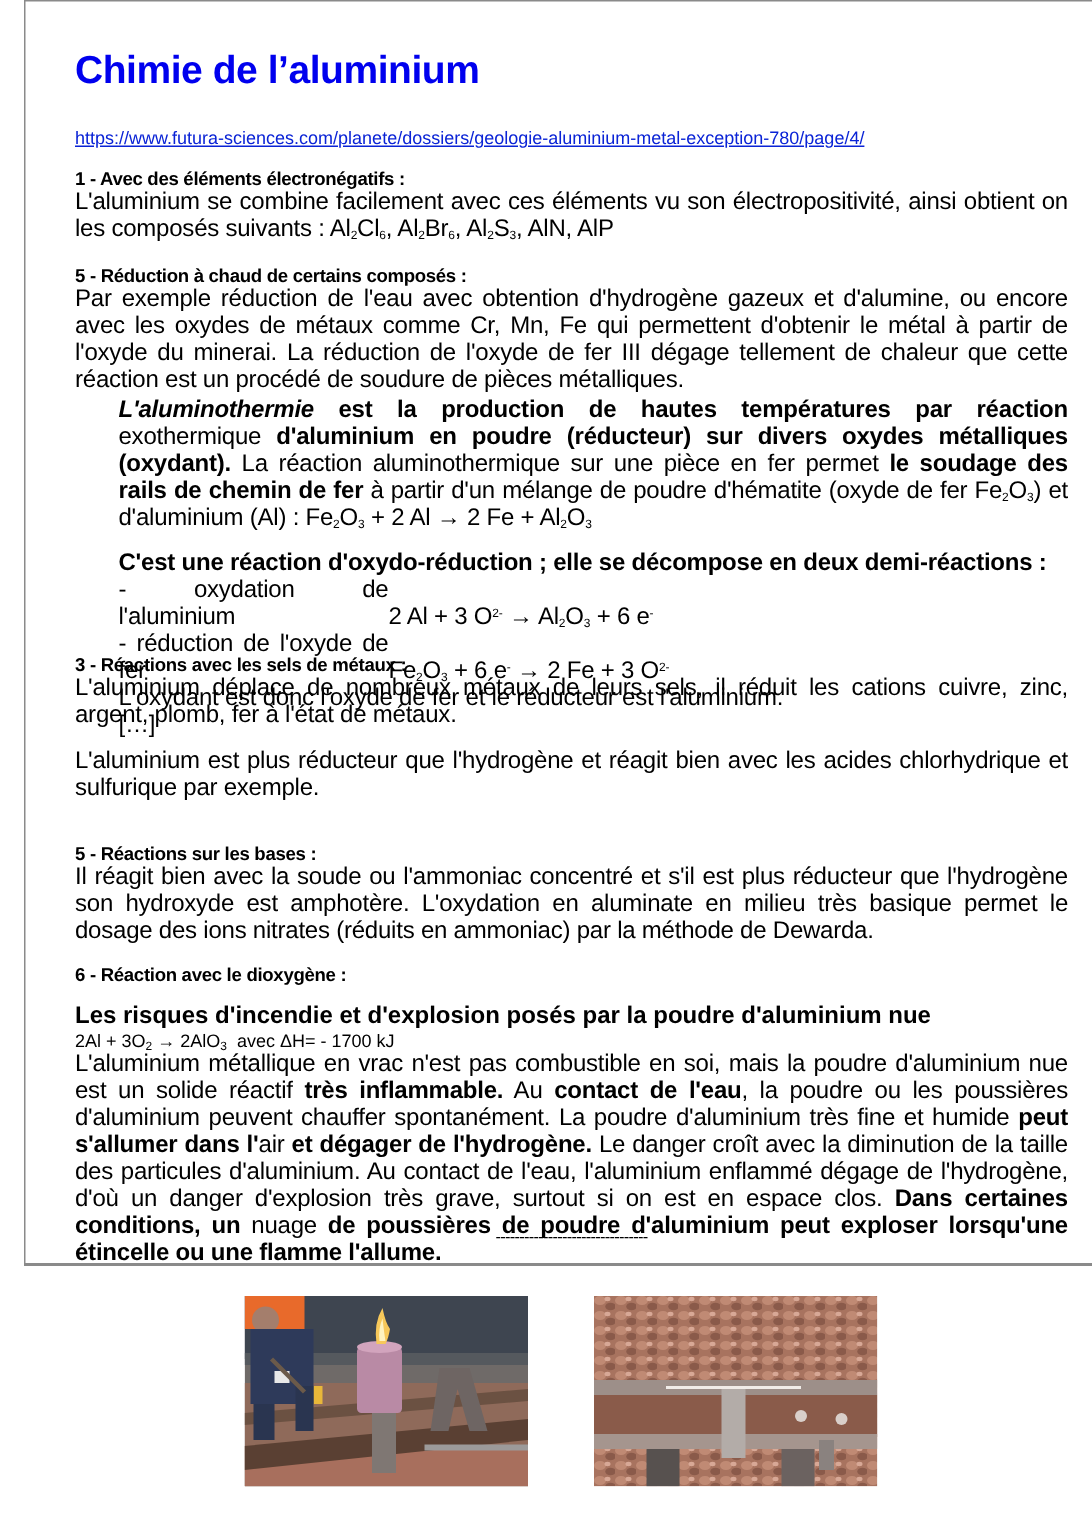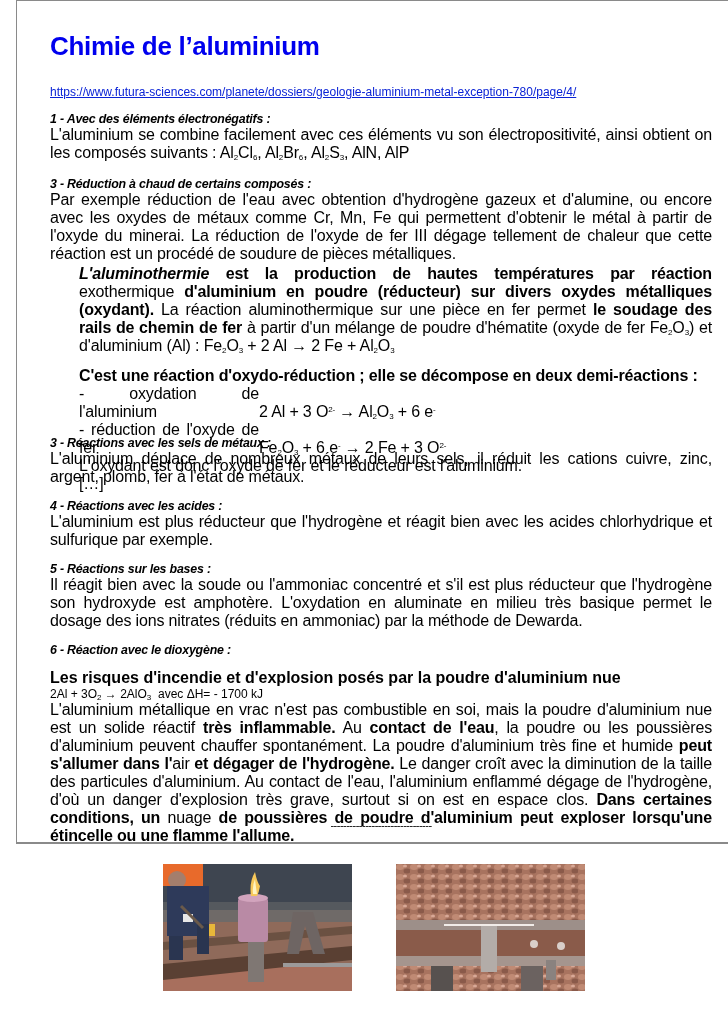--- a/index.html
+++ b/index.html
@@ -11,21 +11,21 @@
       background: #fff;
     }
     .title {
       position: absolute; left: 33px; top: 30px;
       font-family: "Liberation Sans", sans-serif; font-weight: bold; font-size: 26px;
       color: #0000ee; letter-spacing: -0.3px;
     }
     a.link { color: #0a23d6; text-decoration: underline; font-size: 12px; }
     .url1 { position: absolute; left: 33px; top: 84px; }
     .block { position: absolute; left: 33px; width: 662px; }
-    .h { font-weight: bold; font-size: 12.4px; letter-spacing: -0.2px; font-style: italic; }
+    .h { font-weight: bold; font-size: 12.4px; letter-spacing: -0.2px; }
     .p { text-align: justify; letter-spacing: -0.15px; }
     .indent { position: absolute; left: 62px; width: 633px; }
     b, .b { font-weight: bold; margin-top: 12px; }
     sub { font-size: 8px; vertical-align: -2px; line-height: 0; }
     sup { font-size: 8px; vertical-align: 5px; line-height: 0; }
     .tab1 { display: inline-block; width: 180px; }
     .tab2 { display: inline-block; width: 180px; }
     .sep { position: absolute; left: 0; width: 728px; text-align: center; top: 818px; font-size: 11px; letter-spacing: -0.5px; color: #000; }
     .url2row { position: absolute; left: 33px; top: 838px; }
     .url2row .after { font-weight: bold; font-size: 13px; margin-left: 6px; }
@@ -41,40 +41,39 @@
   <div class="title">Chimie de l’aluminium</div>
 
   <a class="link url1" href="#">https://www.futura-sciences.com/planete/dossiers/geologie-aluminium-metal-exception-780/page/4/</a>
 
   <div class="block" style="top:111px;">
     <div class="h">1 - Avec des éléments électronégatifs :</div>
     <div class="p"><span>L'aluminium se combine facilement avec ces éléments vu son électropositivité, ainsi obtient on les composés suivants : </span>Al<sub>2</sub>Cl<sub>6</sub>, Al<sub>2</sub>Br<sub>6</sub>, Al<sub>2</sub>S<sub>3</sub>, AlN, AlP</div>
   </div>
 
   <div class="block" style="top:176px;">
-    <div class="h">3 - Réduction à chaud de certains composés :</div>
+    <div class="h">5 - Réduction à chaud de certains composés :</div>
     <div class="p">Par exemple réduction de l'eau avec obtention d'hydrogène gazeux et d'alumine, ou encore avec les oxydes de métaux comme Cr, Mn, Fe qui permettent d'obtenir le métal à partir de l'oxyde du minerai. La réduction de l'oxyde de fer III dégage tellement de chaleur que cette réaction est un procédé de soudure de pièces métalliques.</div>
   </div>
 
   <div class="indent p" style="top:264px;">
     <div><b><i>L'aluminothermie</i><span> est la production de hautes températures par réaction</span></b><span> exothermique </span><b>d'aluminium en poudre (réducteur) sur divers oxydes métalliques (oxydant).</b><span> La réaction aluminothermique sur une pièce en fer permet </span><b>le soudage des rails de chemin de fer</b><span> à partir d'un mélange de poudre d'hématite (oxyde de fer Fe</span><sub>2</sub>O<sub>3</sub><span>) et d'aluminium (Al) : Fe</span><sub>2</sub>O<sub>3</sub><span> + 2 Al → 2 Fe + Al</span><sub>2</sub>O<sub>3</sub></div>
     <div class="b">C'est une réaction d'oxydo-réduction ; elle se décompose en deux demi-réactions :</div>
     <div><span class="tab1">- oxydation de l'aluminium</span>2 Al + 3 O<sup>2-</sup> → Al<sub>2</sub>O<sub>3</sub> + 6 e<sup>-</sup></div>
     <div><span class="tab2">- réduction de l'oxyde de fer</span>Fe<sub>2</sub>O<sub>3</sub> + 6 e<sup>-</sup> → 2 Fe + 3 O<sup>2-</sup></div>
     <div>L'oxydant est donc l'oxyde de fer et le réducteur est l'aluminium.</div>
     <div>[…]</div>
   </div>
 
   <div class="block" style="top:435px;">
     <div class="h">3 - Réactions avec les sels de métaux :</div>
     <div class="p">L'aluminium déplace de nombreux métaux de leurs sels, il réduit les cations cuivre, zinc, argent, plomb, fer à l'état de métaux.</div>
   </div>
 
   <div class="block" style="top:498px;">
-    <div class="h">4 - Réactions avec les acides :</div>
     <div class="p">L'aluminium est plus réducteur que l'hydrogène et réagit bien avec les acides chlorhydrique et sulfurique par exemple.</div>
   </div>
 
   <div class="block" style="top:561px;">
     <div class="h">5 - Réactions sur les bases :</div>
     <div class="p">Il réagit bien avec la soude ou l'ammoniac concentré et s'il est plus réducteur que l'hydrogène son hydroxyde est amphotère. L'oxydation en aluminate en milieu très basique permet le dosage des ions nitrates (réduits en ammoniac) par la méthode de Dewarda.</div>
   </div>
 
   <div class="block" style="top:642px;">
     <div class="h">6 - Réaction avec le dioxygène :</div>

